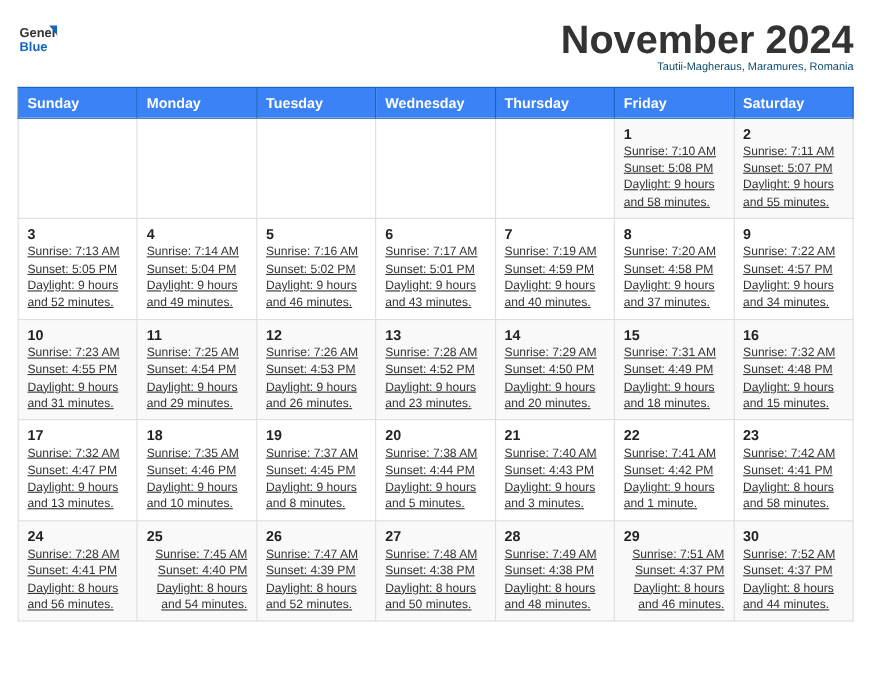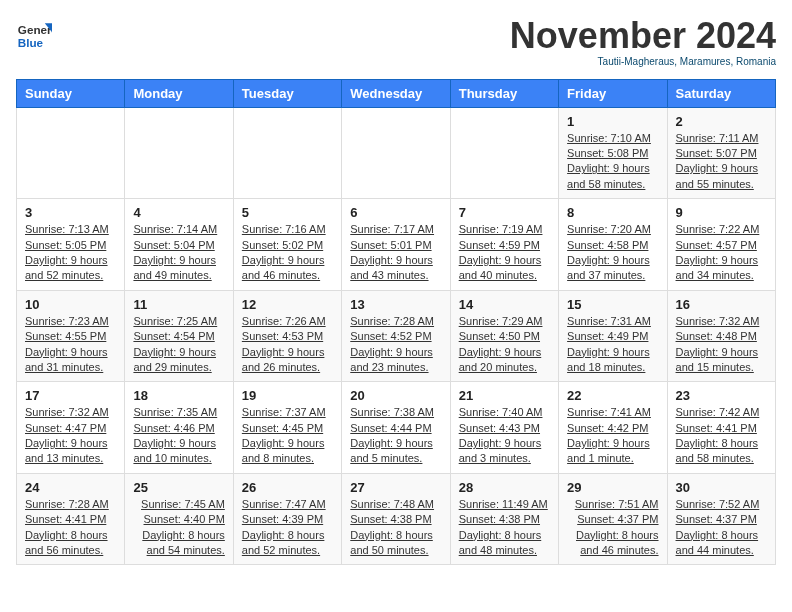--- a/index.html
+++ b/index.html
@@ -281,21 +281,21 @@
 Daylight: 8 hours and 52 minutes.</div>
         </td>
         <td>
           <div class="day-number">27</div>
           <div class="day-info" style="white-space: pre-line;">Sunrise: 7:48 AM
 Sunset: 4:38 PM
 Daylight: 8 hours and 50 minutes.</div>
         </td>
         <td>
           <div class="day-number">28</div>
-          <div class="day-info" style="white-space: pre-line;">Sunrise: 11:49 AM
+          <div class="day-info" style="white-space: pre-line;">Sunrise: 7:49 AM
 Sunset: 4:38 PM
 Daylight: 8 hours and 48 minutes.</div>
         </td>
         <td>
           <div class="day-number">29</div>
           <div class="day-info" style="white-space: pre-line; text-align: right;">Sunrise: 7:51 AM
 Sunset: 4:37 PM
 Daylight: 8 hours and 46 minutes.</div>
         </td>
         <td>

